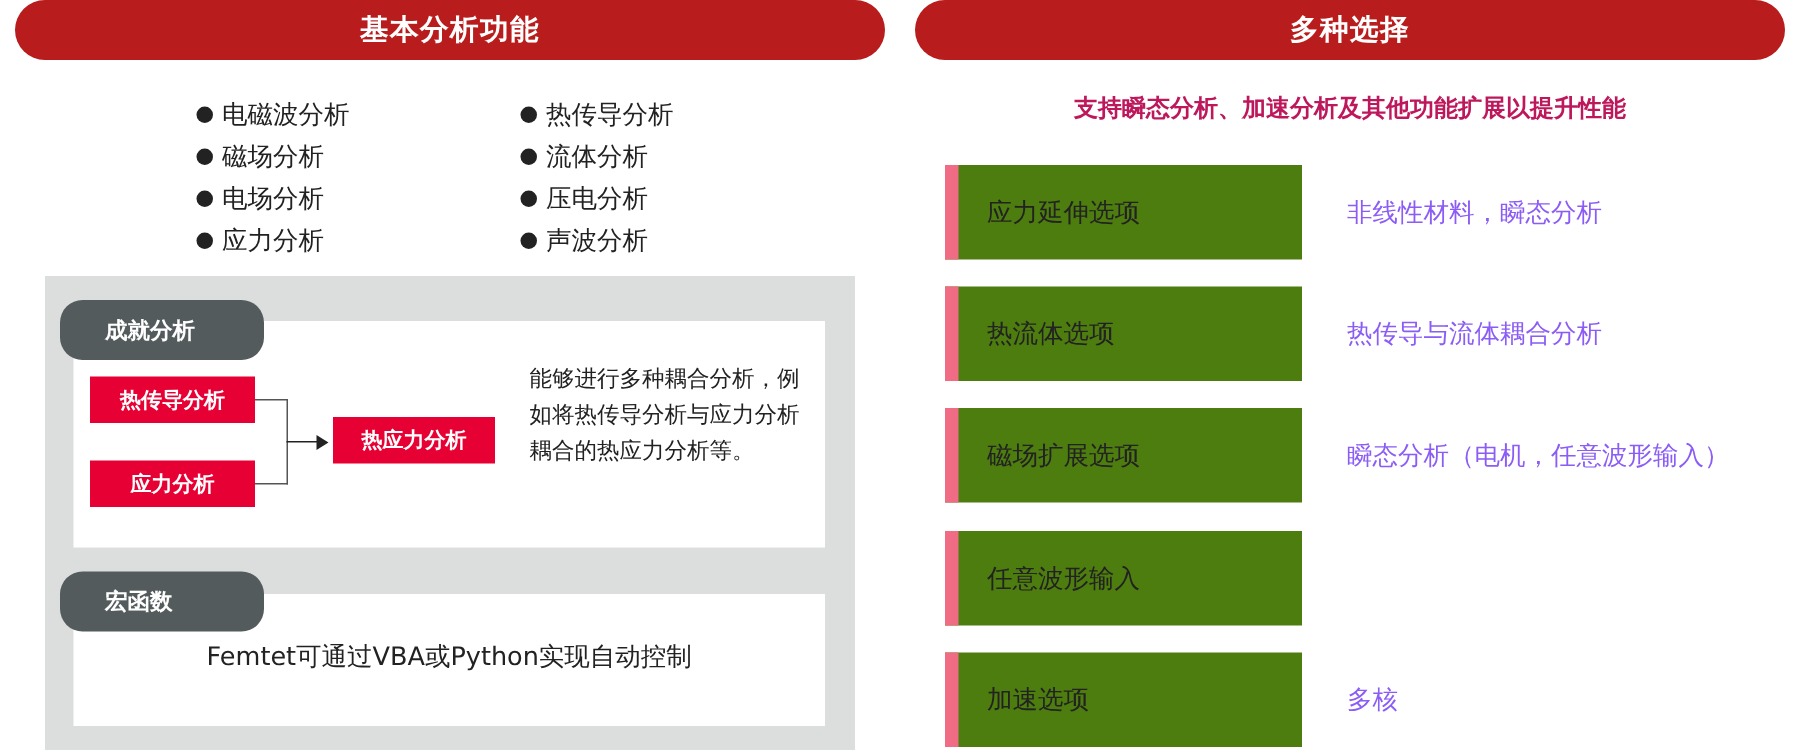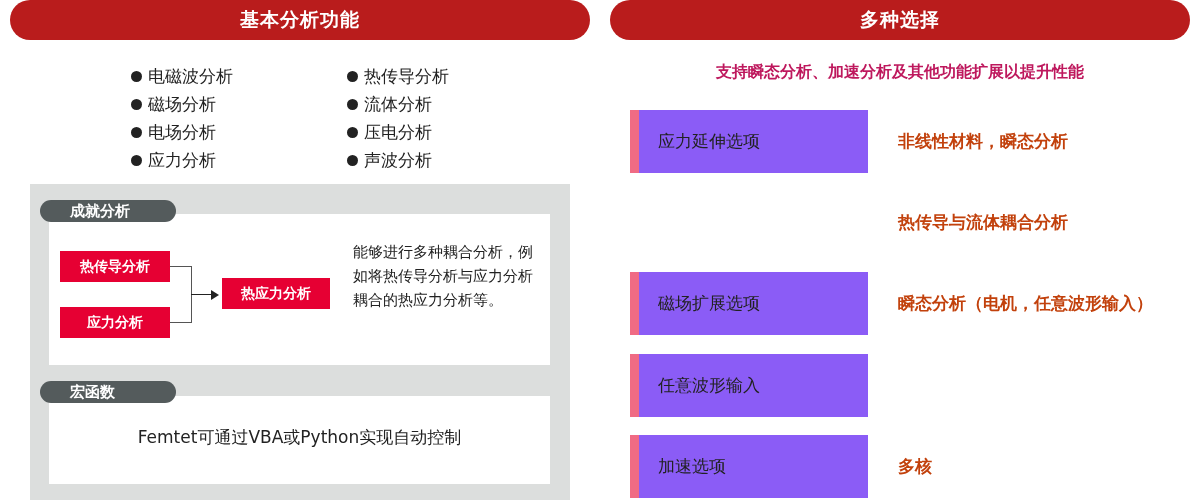--- a/index.html
+++ b/index.html
@@ -23,21 +23,21 @@
   #bul-left { left: 131px; }
   #bul-right { left: 347px; }
 
   .gray-panel { position: absolute; left: 30px; top: 184px; width: 540px; height: 316px; background: #dcdedd; }
 
   .white-box { position: absolute; background: #ffffff; }
   #coupling-box { left: 49px; top: 214px; width: 501px; height: 151px; }
   #macro-box { left: 49px; top: 396px; width: 501px; height: 88px; }
 
   .sub-pill {
-    position: absolute; height: 22px; border-radius: 15px; background: #545b5c;
+    position: absolute; height: 40px; border-radius: 15px; background: #545b5c;
     color: #fff; font-size: 15px; font-weight: bold; display: flex; align-items: center;
     padding-left: 30px;
   }
   #coupling-pill { left: 40px; top: 200px; width: 136px; }
   #macro-pill { left: 40px; top: 381px; width: 136px; }
 
   .red-box {
     position: absolute; background: #e60033; color: #fff; font-size: 14px; font-weight: bold;
     display: flex; align-items: center; justify-content: center;
   }
@@ -64,27 +64,27 @@
     font-size: 17px; color: #222;
   }
 
   #options-subtitle {
     position: absolute; left: 610px; top: 62px; width: 580px; text-align: center;
     font-size: 16px; font-weight: bold; color: #be185d;
   }
 
   .opt-row { position: absolute; left: 630px; width: 570px; height: 63px; }
   .opt-label {
-    position: absolute; left: 0; top: 0; width: 238px; height: 63px; background: #8b5cf6;
+    position: absolute; left: 0; top: 0; width: 238px; height: 63px; background: #4d7c0f;
     border-left: 9px solid #f06b84; display: flex; align-items: center; padding-left: 19px;
     font-size: 17px; color: #222;
   }
   .opt-desc {
     position: absolute; left: 268px; top: 0; height: 63px; display: flex; align-items: center;
-    font-size: 17px; color: #c2410c; font-weight: bold;
+    font-size: 17px; color: #8b5cf6;
   }
 </style>
 </head>
 <body>
 
 <div id="hdr-left" class="header-pill">
   <span>基本分析功能</span>
 </div>
 
 <ul id="bul-left" class="bullet-col">
@@ -157,20 +157,21 @@
 <div id="hdr-right" class="header-pill">
   <span>多种选择</span>
 </div>
 <div id="options-subtitle">支持瞬态分析、加速分析及其他功能扩展以提升性能</div>
 
 <div class="opt-row" style="top:110px;">
   <div class="opt-label">应力延伸选项</div>
   <div class="opt-desc">非线性材料，瞬态分析</div>
 </div>
 <div class="opt-row" style="top:191px;">
+  <div class="opt-label">热流体选项</div>
   <div class="opt-desc">热传导与流体耦合分析</div>
 </div>
 <div class="opt-row" style="top:272px;padding-left:36px;">
   <div class="opt-label">磁场扩展选项</div>
   <div class="opt-desc">瞬态分析（电机，任意波形输入）</div>
 </div>
 <div class="opt-row" style="top:354px;">
   <div class="opt-label">任意波形输入</div>
 </div>
 <div class="opt-row" style="top:435px;">

